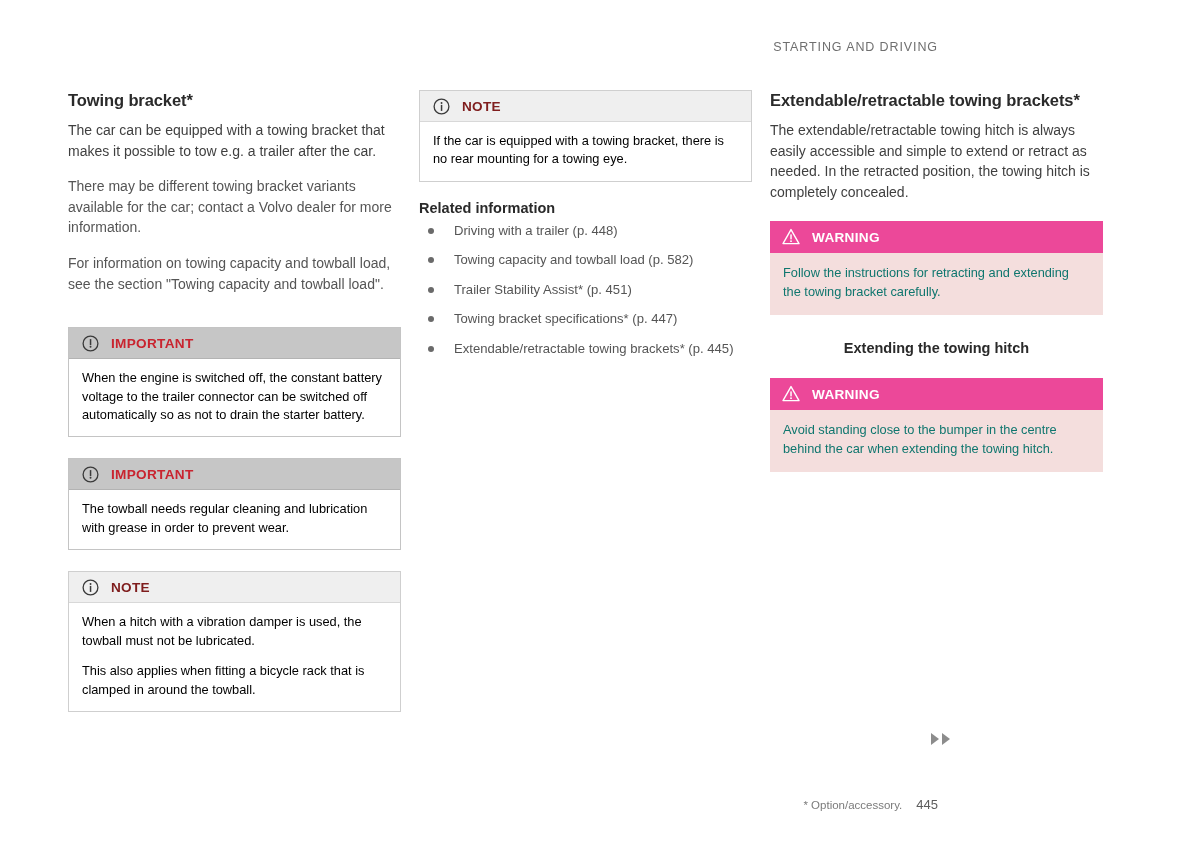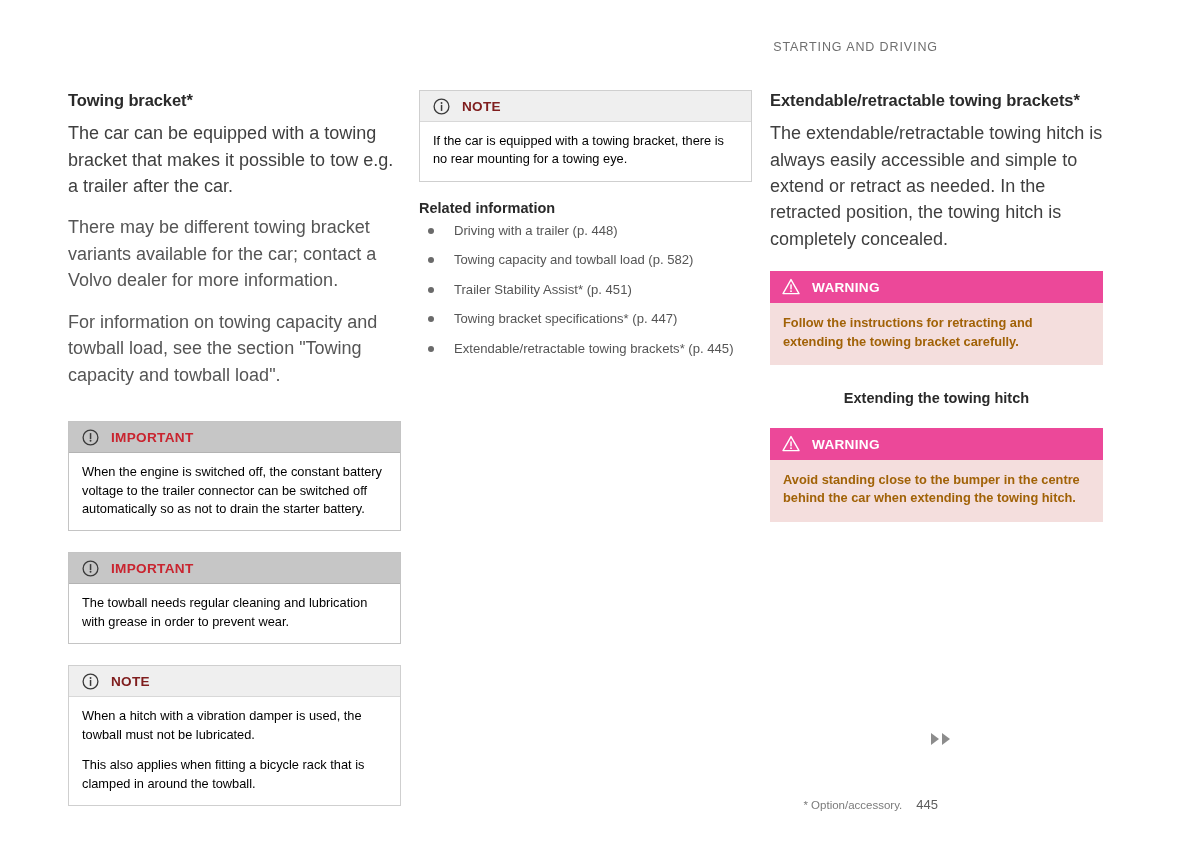--- a/index.html
+++ b/index.html
@@ -67,21 +67,21 @@
     text-align: center;
   }
   h3.rel-title {
     font-size: 14.5px;
     font-weight: bold;
     color: #2a2a2a;
     margin: 0 0 4px 0;
     line-height: 1.3;
   }
   p.body {
-    font-size: 18px;
+    font-size: 14px;
     line-height: 1.47;
     color: #555555;
     margin: 0 0 15px 0;
   }
   p.body.lead {
     color: #3f3f3f;
   }
   p.body:last-child {
     margin-bottom: 0;
   }
@@ -168,21 +168,21 @@
   }
   .box.warning .box-head {
     background: #ec4899;
     padding: 7px 8px 7px 12px;
   }
   .box.warning .label { color: #ffffff; }
   .box.warning .box-body {
     background: #f4dedd;
     padding: 11px 13px 14px 13px;
   }
-  .box.warning .box-body p { color: #a16207; font-weight: bold; }
+  .box.warning .box-body p { color: #0f766e; }
 
   
   .icon {
     display: inline-flex;
     align-items: center;
     justify-content: center;
     flex: 0 0 auto;
     width: 18px;
     height: 18px;
   }

